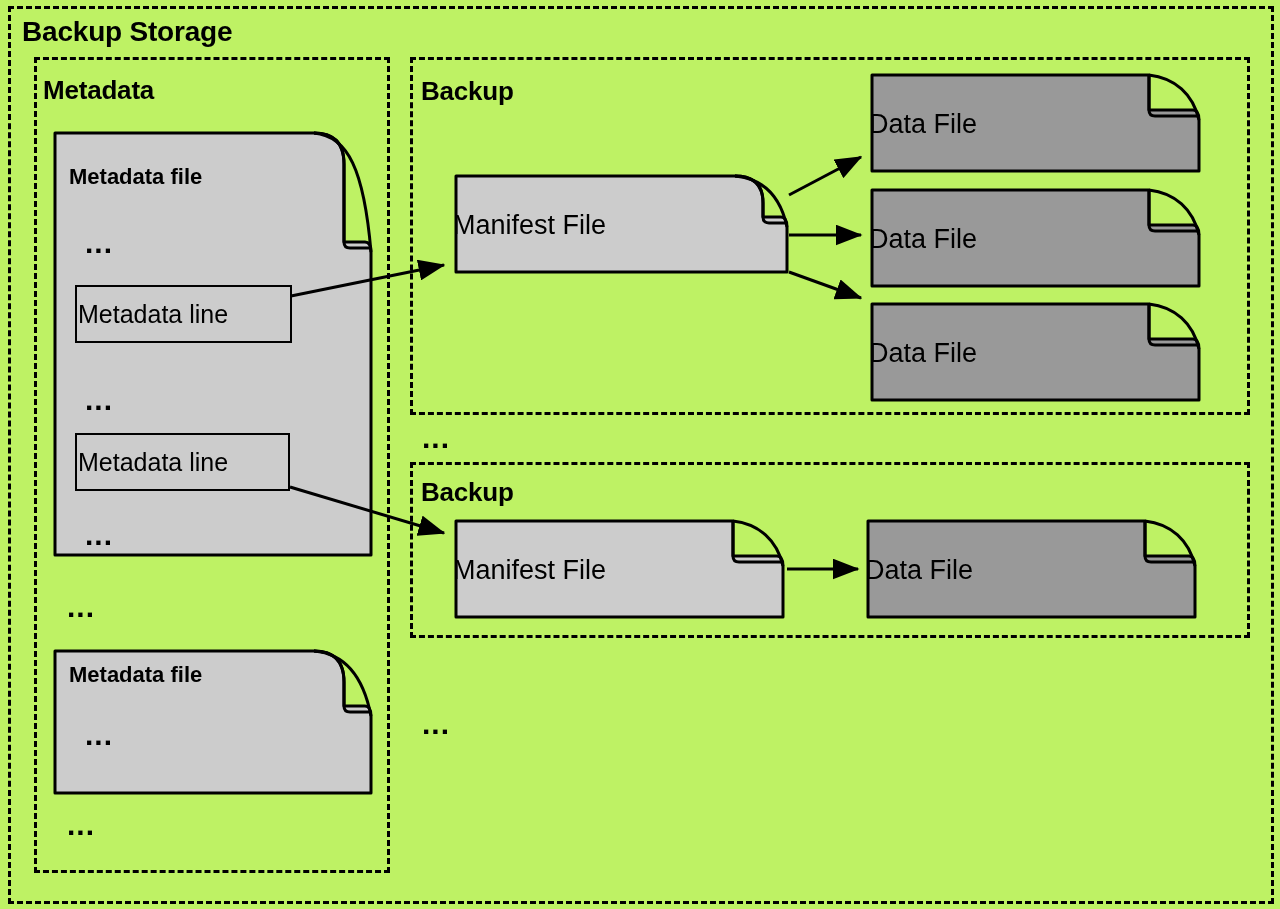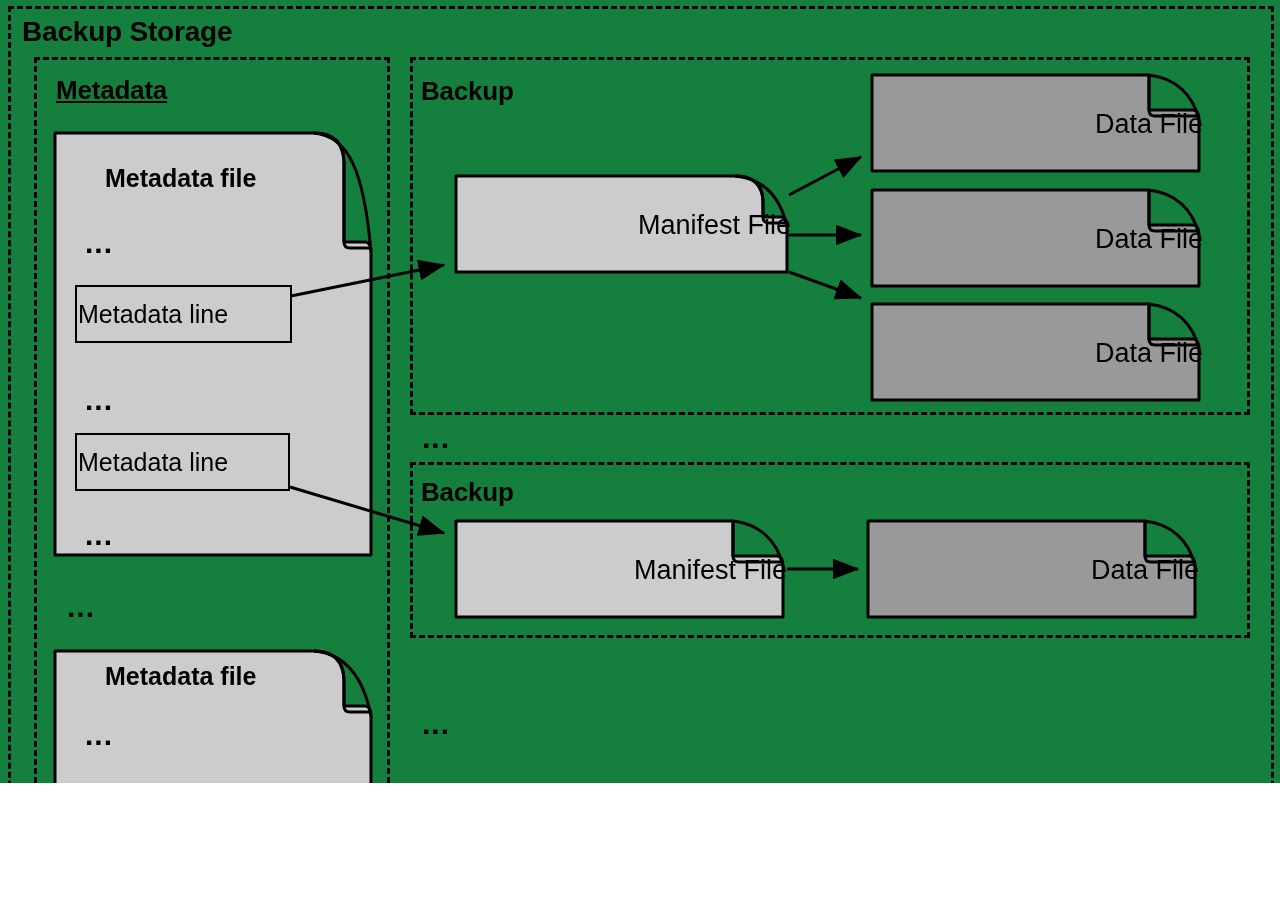--- a/index.html
+++ b/index.html
@@ -6,22 +6,22 @@
     margin: 0;
     padding: 0;
     background: #ffffff;
   }
   body {
     font-family: "Liberation Sans", sans-serif;
   }
   #canvas {
     position: relative;
     width: 1280px;
-    height: 783px;
-    background: #15803d;
+    height: 909px;
+    background: #bef264;
     overflow: hidden;
   }
   
   .dashed-box {
     position: absolute;
     border: 3px dashed #000000;
     box-sizing: border-box;
     background: transparent;
   }
   .box-title {
@@ -30,21 +30,21 @@
     color: #000000;
     white-space: nowrap;
     letter-spacing: -0.2px;
   }
   #backup-storage-box { left: 8px;  top: 6px;   width: 1266px; height: 898px; }
   #metadata-box       { left: 34px; top: 57px;  width: 356px;  height: 816px; }
   #backup-box-1       { left: 410px;top: 57px;  width: 840px;  height: 358px; }
   #backup-box-2       { left: 410px;top: 462px; width: 840px;  height: 176px; }
 
   #backup-storage-title { left: 22px;  top: 16px;  font-size: 28px; }
-  #metadata-title       { left: 56px;  top: 75px;  font-size: 26px; text-decoration: underline; }
+  #metadata-title       { left: 43px;  top: 75px;  font-size: 26px; }
   #backup-title-1       { left: 421px; top: 76px;  font-size: 26px; }
   #backup-title-2       { left: 421px; top: 477px; font-size: 26px; }
 
   
   .ellipsis {
     position: absolute;
     font-weight: bold;
     font-size: 30px;
     line-height: 1;
     color: #000000;
@@ -59,33 +59,32 @@
     position: absolute;
     left: 0;
     top: 0;
     display: block;
     overflow: visible;
   }
   .doc-label {
     position: absolute;
     left: 0;
     width: 100%;
-    text-align: right;
+    text-align: left;
     color: #000000;
     pointer-events: none;
   }
 
   
   .meta-heading {
     position: absolute;
     font-weight: bold;
-    font-size: 25px;
+    font-size: 22px;
     color: #000000;
     white-space: nowrap;
-    margin-left: 36px;
   }
   .meta-line {
     position: absolute;
     border: 2px solid #000000;
     background: #cccccc;
     box-sizing: border-box;
     display: flex;
     align-items: center;
     padding-left: 1px;
     font-size: 25px;

